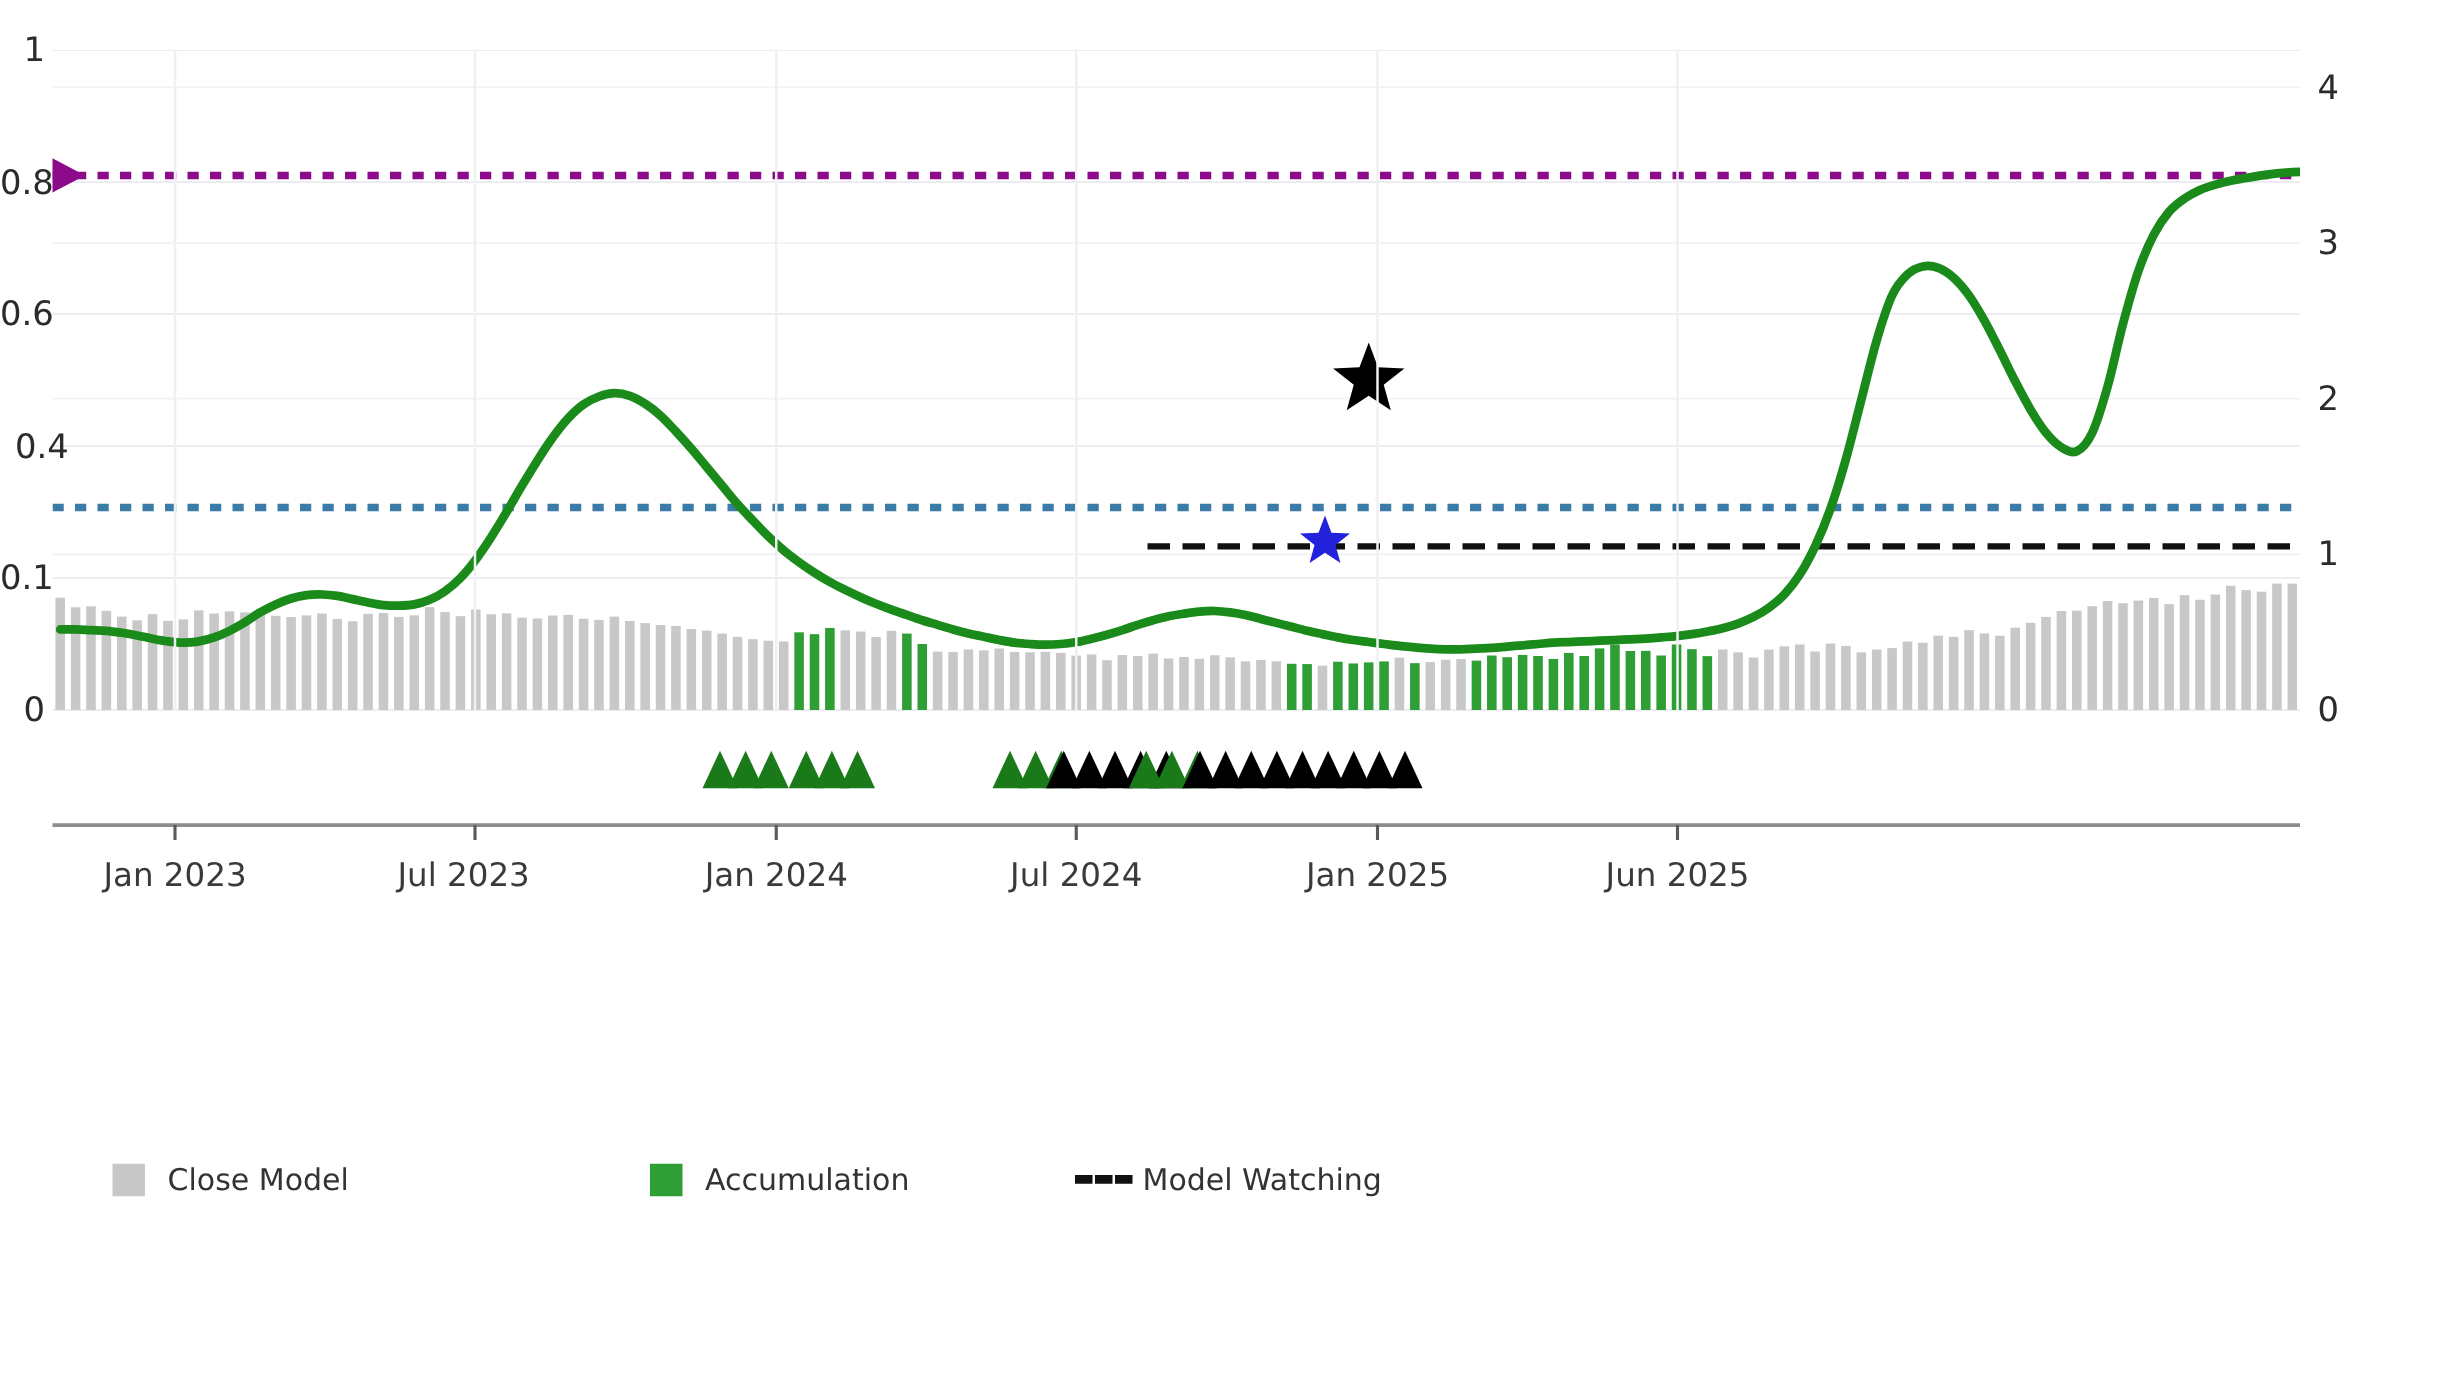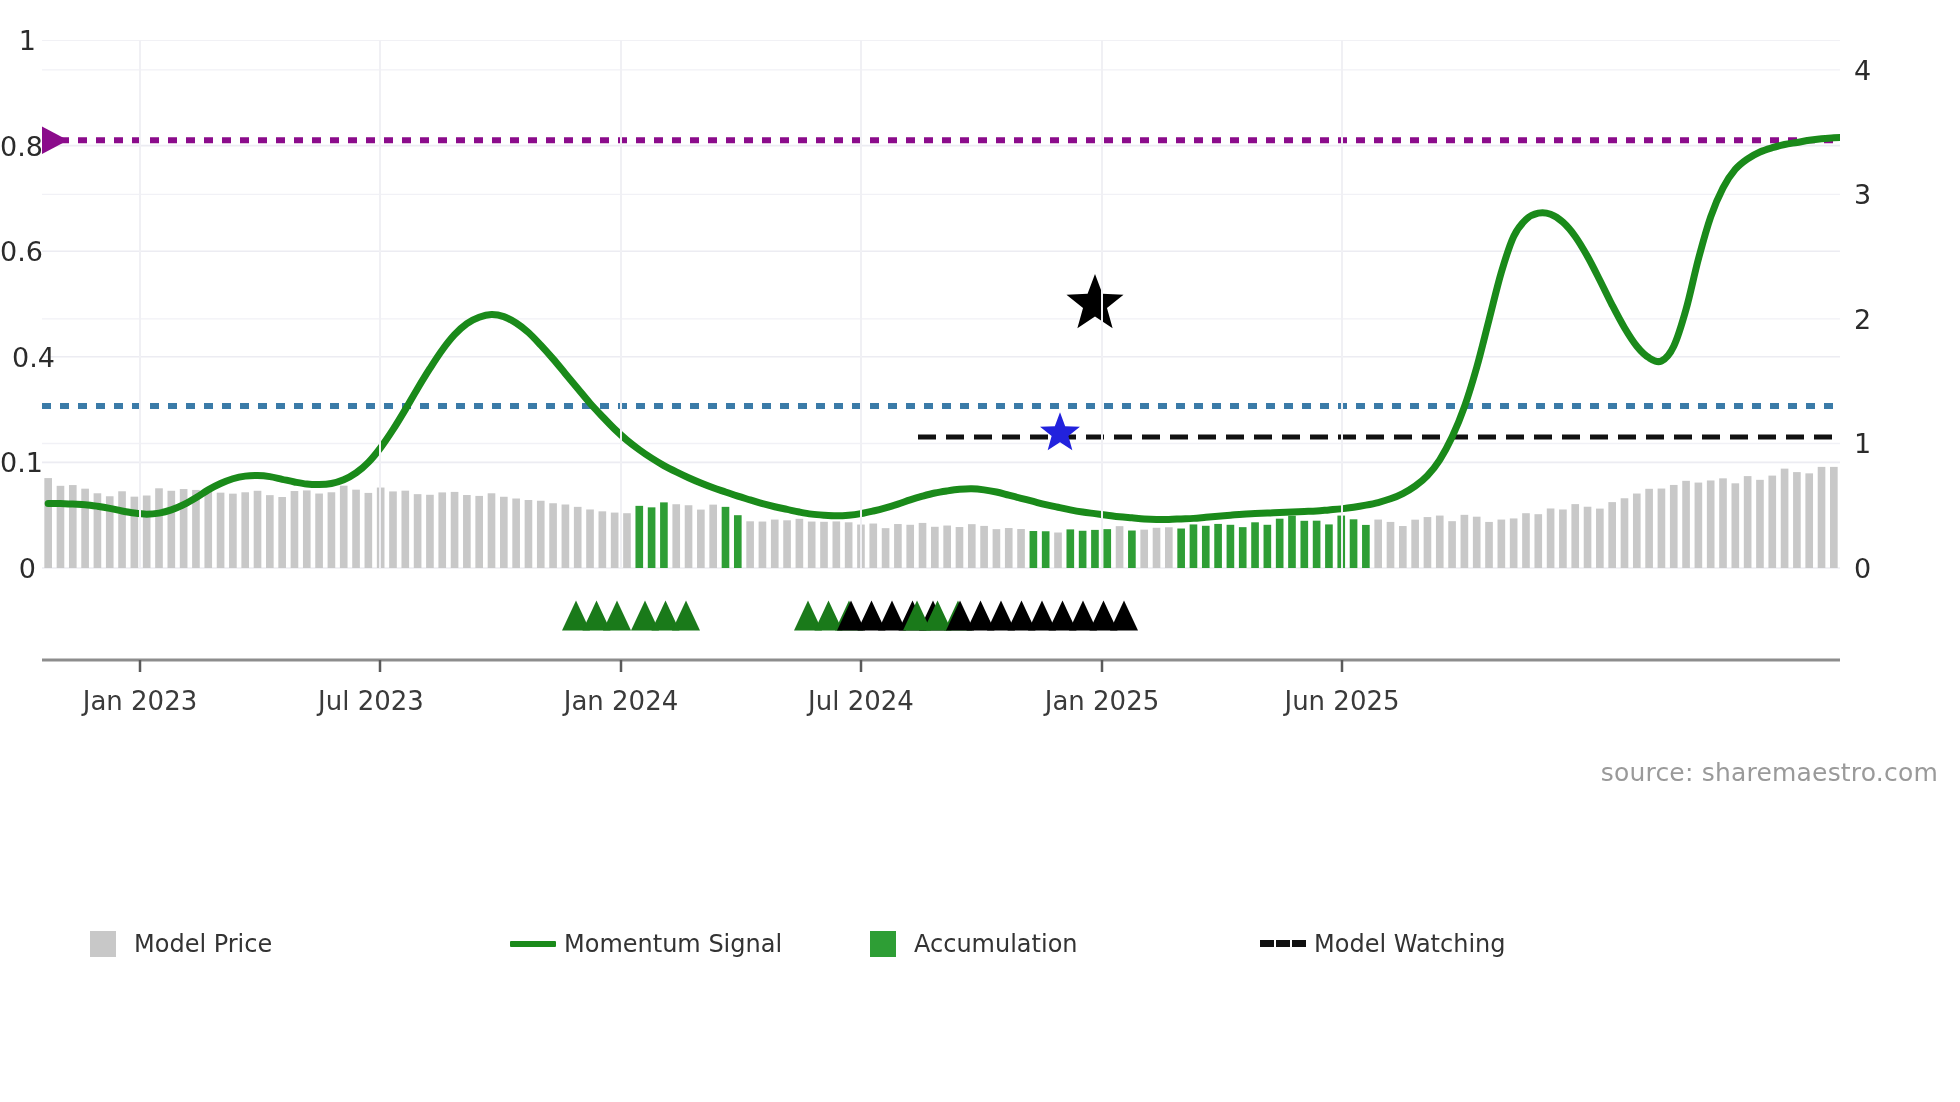--- a/index.html
+++ b/index.html
@@ -307,34 +307,27 @@
       <div class="yr" style="left: 1854px; top: 179.415px;">3</div>
       <div class="yr" style="left: 1854px; top: 54.8868px;">4</div>
       <div class="xtick" style="position: absolute; left: 78px; top: 688px; width: 124px; text-align: center;">Jan 2023</div>
       <div class="xtick" style="position: absolute; left: 318px; top: 688px; width: 124px; text-align: left;">Jul 2023</div>
       <div class="xtick" style="position: absolute; left: 559px; top: 688px; width: 124px; text-align: center;">Jan 2024</div>
       <div class="xtick" style="position: absolute; left: 799px; top: 688px; width: 124px; text-align: center;">Jul 2024</div>
       <div class="xtick" style="position: absolute; left: 1040px; top: 688px; width: 124px; text-align: center;">Jan 2025</div>
       <div class="xtick" style="position: absolute; left: 1280px; top: 688px; width: 124px; text-align: center;">Jun 2025</div>
     </div>
 
-<div id="source-note">source: sharemaestro.com</div>
 
 <div id="legend">
       <div class="lg-item">
         <span class="lg-key">
           <span class="sw-sq" style="background: rgb(200, 200, 200);"></span>
         </span>
-        <span class="lg-txt">Model Price</span>
-      </div>
-      <div class="lg-item">
-        <span class="lg-key">
-          <span class="sw-line" style="background: rgb(26, 138, 26);"></span>
-        </span>
-        <span class="lg-txt">Momentum Signal</span>
+        <span class="lg-txt">Close Model</span>
       </div>
       <div class="lg-item">
         <span class="lg-key">
           <span class="sw-sq" style="background: rgb(46, 158, 53);"></span>
         </span>
         <span class="lg-txt">Accumulation</span>
       </div>
       <div class="lg-item">
         <span class="lg-key">
           <span class="sw-dash" style="border-top-color: rgb(17, 17, 17);"></span>

